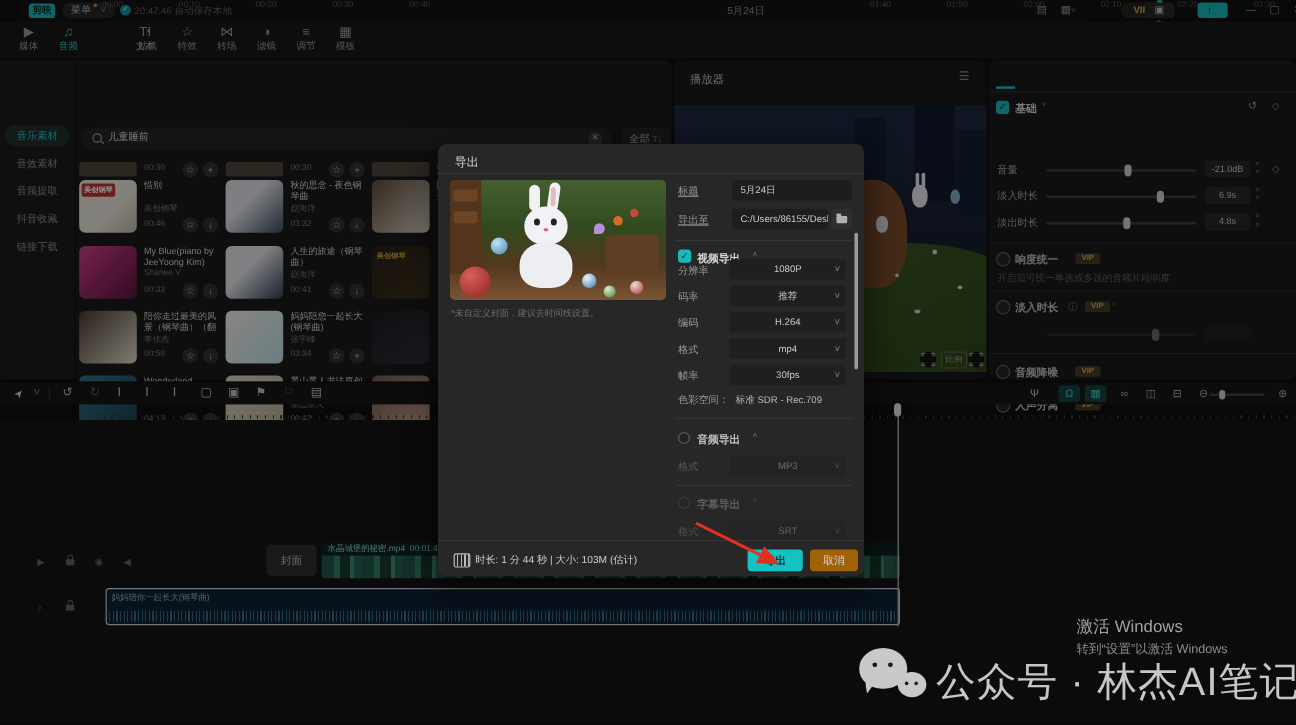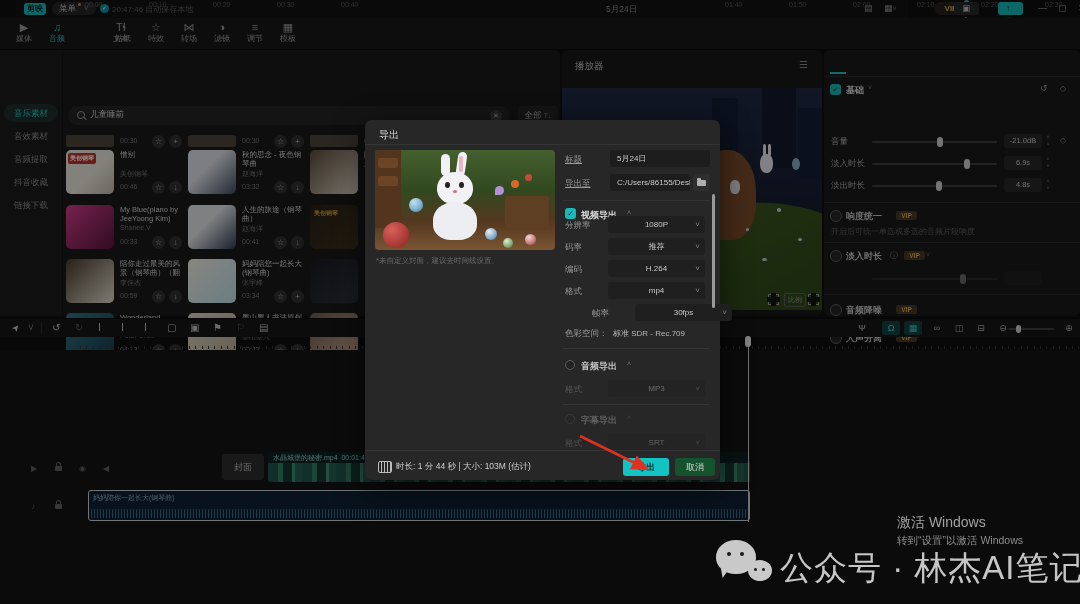--- a/index.html
+++ b/index.html
@@ -116,21 +116,21 @@
            font-size:8px;font-weight:bold;text-align:center;line-height:11px;}
   .sec-circ{position:absolute;left:200px;width:10px;height:10px;border-radius:50%;border:1px solid #5c5c5c;background:#222;box-sizing:border-box;}
   .sec-lbl{position:absolute;left:216px;font-size:9px;color:#d8d8d8;font-weight:bold;}
   .sel{position:absolute;left:243px;width:97px;height:17px;background:#1f1f1f;border-radius:3px;color:#c9c9c9;
        font-size:8px;text-align:center;line-height:17px;}
   .sel .chv{position:absolute;right:5px;top:0;color:#808080;}
   .row-lbl{position:absolute;left:200px;font-size:8.5px;color:#9a9a9a;}
   .dlg-scroll{position:absolute;left:347px;top:74px;width:3px;height:114px;background:#9a9a9a;border-radius:2px;}
   .btn-export{position:absolute;left:258px;top:338px;width:46px;height:18px;background:#13c2c2;border-radius:3px;
        color:#06302c;font-size:9px;font-weight:bold;text-align:center;line-height:18px;}
-  .btn-cancel{position:absolute;left:310px;top:338px;width:40px;height:18px;background:#14532d;border-radius:3px;
+  .btn-cancel{position:absolute;left:310px;top:338px;width:40px;height:18px;background:#a16207;border-radius:3px;
        color:#d6d6d6;font-size:9px;text-align:center;line-height:18px;}
   .ic-film{position:absolute;left:13px;top:341px;width:12px;height:10px;border:1px solid #bbb;border-radius:2px;
        background:repeating-linear-gradient(90deg,transparent 0 2px,#bbb 2px 3px);}
   .footer-info{position:absolute;left:31px;top:341px;font-size:8.5px;color:#cfcfcf;}
   
   .wm{position:absolute;z-index:70;}
   .wx-big{position:absolute;left:716px;top:540px;width:40px;height:34px;background:#c9c9c9;border-radius:50% 50% 48% 48%;}
   .wx-big::after{content:"";position:absolute;left:5px;bottom:-4px;width:8px;height:9px;background:#c9c9c9;
        clip-path:polygon(0 0,100% 0,20% 100%);}
   .wx-small{position:absolute;left:748px;top:560px;width:24px;height:21px;background:#c9c9c9;border-radius:50%;}
@@ -625,21 +625,21 @@
         <div style="position: absolute; left: 0px; width: 355px; height: 18px; top: 140px;">
           <span class="row-lbl" style="top:4px">编码</span>
           <span class="sel"><span>H.264</span><span class="chv">˅</span></span>
         </div>
 
         <div style="position: absolute; left: 0px; width: 355px; height: 18px; top: 162px;">
           <span class="row-lbl" style="top:4px">格式</span>
           <span class="sel"><span>mp4</span><span class="chv">˅</span></span>
         </div>
 
-        <div style="position: absolute; left: 0px; width: 355px; height: 18px; top: 184px; margin-left: 27px;">
+        <div style="position: absolute; left: 0px; width: 355px; height: 18px; top: 184px;">
           <span class="row-lbl" style="top:4px">帧率</span>
           <span class="sel"><span>30fps</span><span class="chv">˅</span></span>
         </div>
       </div>
     <span class="row-lbl" style="top:208px">色彩空间：</span>
     <span style="position:absolute;left:248px;top:208px;font-size:8px;color:#b8b8b8">标准 SDR - Rec.709</span>
 
     <div class="dlg-div" style="left:198px;top:228px;width:147px"></div>
     <span class="sec-circ" style="top:240px"></span>
     <span class="sec-lbl" style="top:240px;color:#c2c2c2">音频导出</span>

